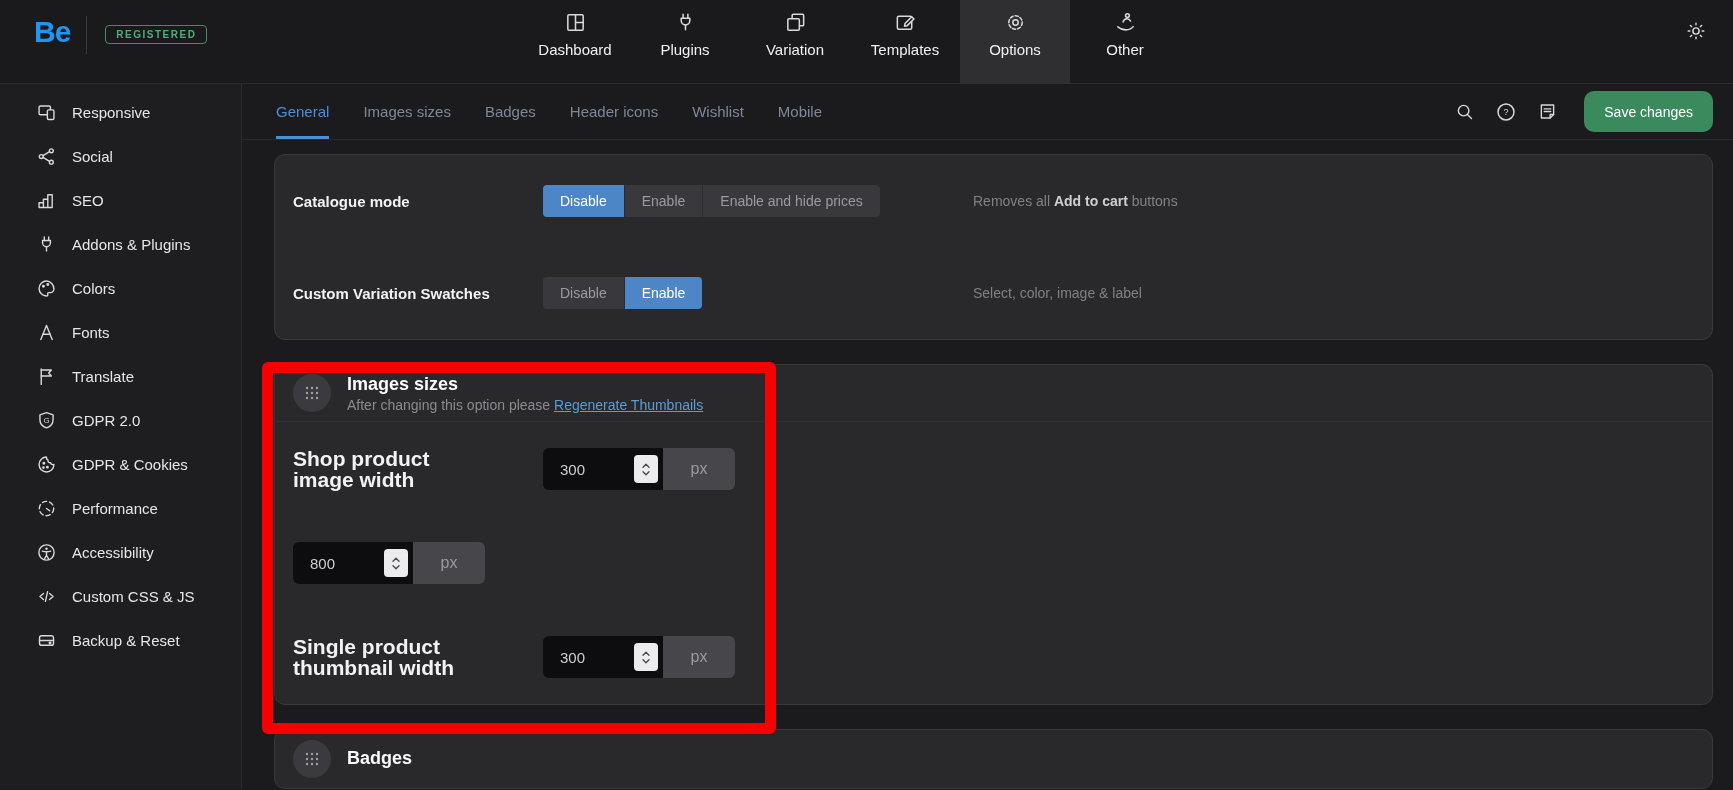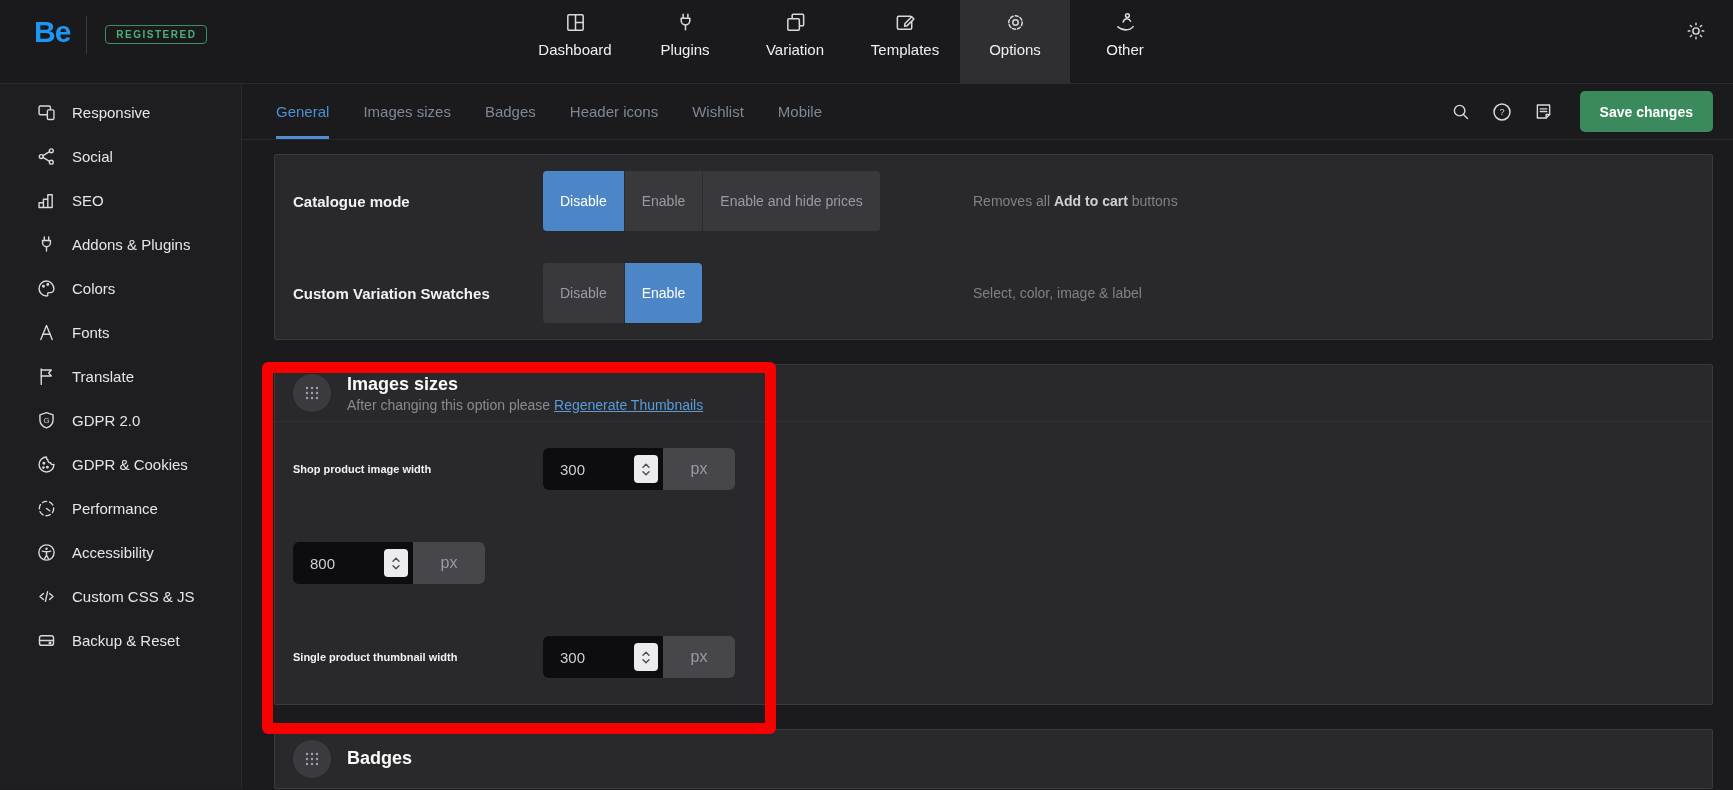--- a/index.html
+++ b/index.html
@@ -39,48 +39,48 @@
   .main { flex:1; background:#1b1b1e; display:flex; flex-direction:column; }
 
   
   .tabbar { height:70px; display:flex; align-items:stretch; border-bottom:1px solid #29292c; padding:0 20px 0 34px; }
   .tabs { display:flex; gap:34px; }
   .tab { display:flex; align-items:center; font-size:15px; color:#7e8898; cursor:pointer; border-bottom:3px solid transparent; padding-top:3px; }
   .tab.active { color:#4e8ed3; border-bottom-color:#4e8ed3; }
   .tab-actions { margin-left:auto; display:flex; align-items:center; gap:20px; }
   .round-ic { cursor:pointer; }
   .save-btn {
-    background:#3a8a5e; color:#fff; border:none; border-radius:5px; font-family:inherit;
-    font-size:14px; font-weight:700; padding:0 20px; height:41px; cursor:pointer; margin-left:6px;
+    background:#3a8a5e; color:#fff; border:none; border-radius:10px; font-family:inherit;
+    font-size:14px; font-weight:400; padding:0 20px; height:41px; cursor:pointer; margin-left:6px;
   }
 
   
   .content { padding:14px 20px 0 32px; position:relative; }
-  .panel { background:#29292c; border:1px solid #3a3a3e; border-radius:2px; }
+  .panel { background:#29292c; border:1px solid #3a3a3e; border-radius:11px; }
 
   .opt-row { display:grid; grid-template-columns:250px 430px 1fr; align-items:center; height:92px; padding-left:18px; }
   .opt-label { font-size:15px; font-weight:700; color:#f2f2f4; }
-  .seg { display:inline-flex; height:60px; border-radius:4px; overflow:hidden; width:max-content; }
+  .seg { display:inline-flex; height:32px; border-radius:4px; overflow:hidden; width:max-content; }
   .seg-btn {
     background:#39393d; border:none; border-left:1px solid #2c2c2f; color:#9a9aa0;
     font-family:inherit; font-size:14px; padding:0 17px; cursor:pointer;
   }
   .seg-btn:first-child { border-left:none; }
   .seg-btn.active { background:#4d86c6; color:#fff; }
   .helper { font-size:14px; color:#808086; }
   .helper b { color:#cfcfd3; }
 
   .panel-head { display:flex; align-items:center; gap:16px; padding:10px 18px; height:57px; border-bottom:1px solid #323236; }
   .drag-handle { width:38px; height:38px; border-radius:50%; background:#3b3b3f; display:flex; align-items:center; justify-content:center; cursor:grab; flex:none; }
   .panel-title { font-size:18px; font-weight:700; color:#fbfbfc; line-height:21px; }
   .panel-sub { font-size:14px; color:#8a8a90; margin-top:2px; }
   .panel-sub a { color:#5a9bd8; cursor:pointer; text-decoration:underline; }
 
   .field-row { display:grid; grid-template-columns:250px auto; align-items:center; height:94px; padding-left:18px; }
-  .field-label { font-size:11px; font-weight:700; color:#f2f2f4; max-width:195px; line-height:21px; }
+  .field-label { font-size:21px; font-weight:700; color:#f2f2f4; max-width:195px; line-height:21px; }
   .num-group { display:flex; height:42px; }
   .num-box { position:relative; width:120px; background:#0d0d0f; border-radius:6px 0 0 6px; display:flex; align-items:center; }
   .num-input {
     width:60px; background:transparent; border:none; outline:none; color:#cfcfd3;
     font-family:inherit; font-size:15px; padding-left:17px;
   }
   .spinner {
     position:absolute; right:5px; top:7px; width:24px; height:28px; background:#ececee;
     border-radius:4px; display:flex; align-items:center; justify-content:center; cursor:pointer;
   }

